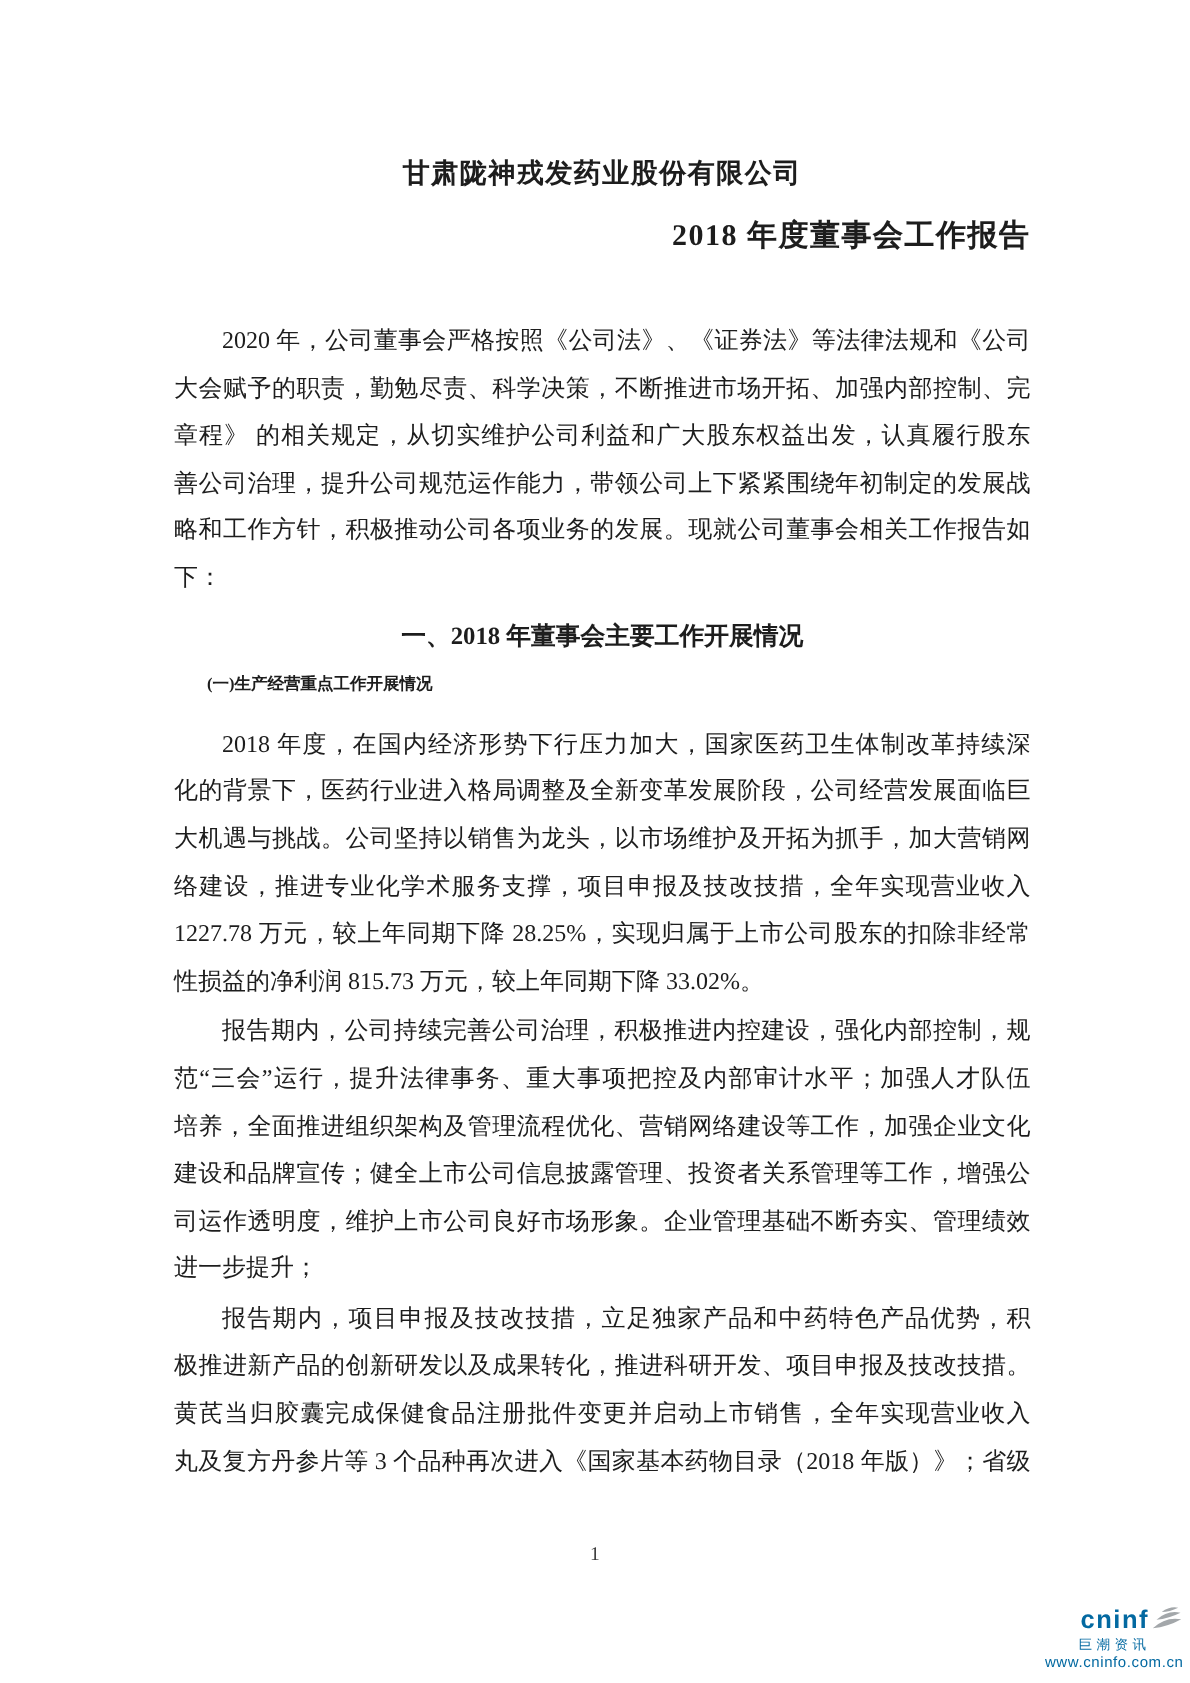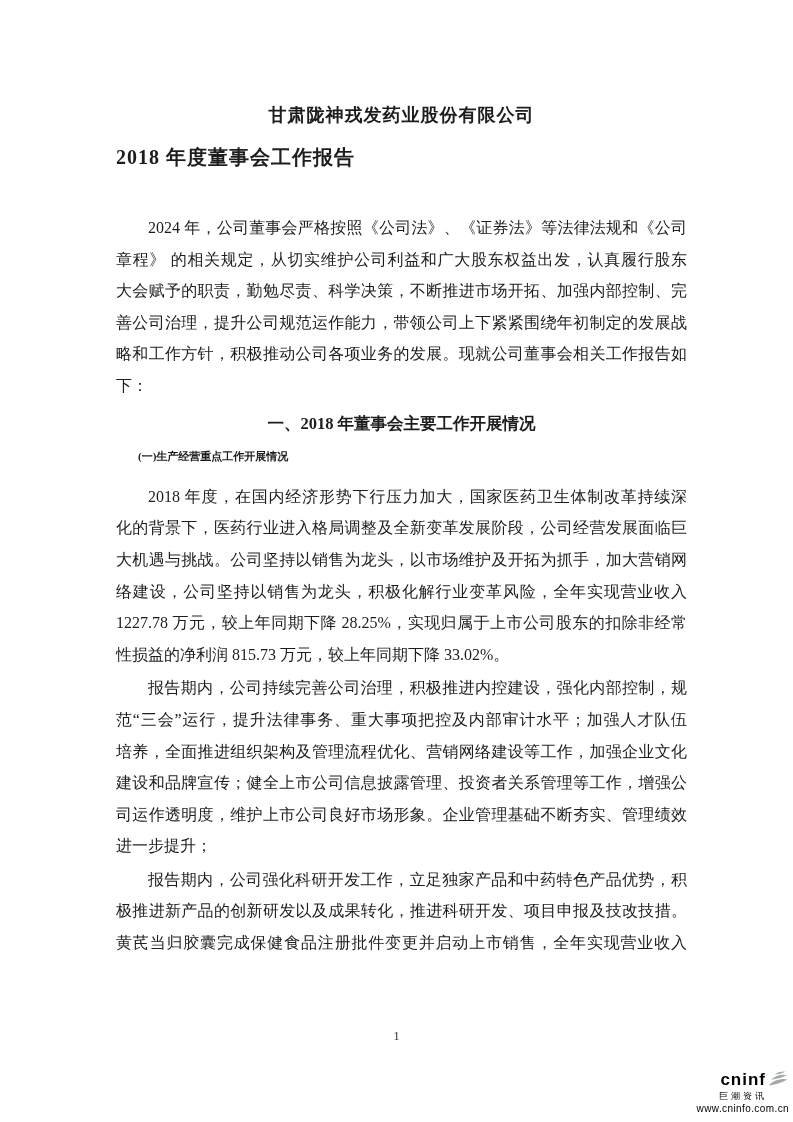--- a/index.html
+++ b/index.html
@@ -8,21 +8,21 @@
     font-family:"Liberation Serif","DejaVu Serif",serif;color:#1d1d1d;
     overflow:hidden;
   }
   .page{position:absolute;inset:0;}
   .content{position:absolute;left:116px;top:0;width:571px;}
   .title{
     text-align:center;font-weight:bold;font-size:18px;line-height:30px;
     margin-top:100px;letter-spacing:1px;
   }
   .subtitle{
-    text-align:left;font-weight:bold;font-size:20px;line-height:30px;
+    text-align:right;font-weight:bold;font-size:20px;line-height:30px;
     margin-top:12px;letter-spacing:1px;
   }
   .docbody{margin-top:40px;font-size:16px;}
   .paragraph{margin-top:0;}
   .paragraph + .paragraph{margin-top:2px;}
   .h-sub + .paragraph{margin-top:8px;}
   .line{
     line-height:31.6px;text-align:justify;text-align-last:justify;
     white-space:nowrap;
   }
@@ -34,21 +34,21 @@
   }
   .h-sub{
     font-weight:bold;font-size:11px;line-height:31.6px;text-indent:2em;
     margin-top:2px;
   }
   .page-number{
     position:absolute;left:0;top:1028px;width:793px;text-align:center;
     font-size:13px;color:#3a3a3a;
   }
   .cninfo{
-    position:absolute;right:4px;top:1070px;color:#000000;
+    position:absolute;right:4px;top:1070px;color:#0369a1;
     font-family:"Liberation Sans","DejaVu Sans",sans-serif;
   }
   .cninfo-row{
     display:flex;align-items:center;justify-content:flex-end;
     font-weight:bold;font-size:17px;letter-spacing:1px;line-height:18px;
   }
   .cninfo-icon{margin-left:1px;display:block;}
   .cninfo-cn{
     font-size:9px;letter-spacing:3px;text-align:right;padding-right:22px;
     line-height:10px;margin-top:1px;
@@ -58,49 +58,50 @@
 </head>
 <body>
 
 <div class="page">
 
   <div class="content">
     <div class="title">甘肃陇神戎发药业股份有限公司</div>
     <div class="subtitle">2018 年度董事会工作报告</div>
     <div class="docbody">
         <div class="paragraph">
-          <div class="line first">2024 年，公司董事会严格按照《公司法》、《证券法》等法律法规和《公司</div>
+          <div class="line first">2020 年，公司董事会严格按照《公司法》、《证券法》等法律法规和《公司</div>
+          <div class="line">大会赋予的职责，勤勉尽责、科学决策，不断推进市场开拓、加强内部控制、完</div>
           <div class="line">章程》 的相关规定，从切实维护公司利益和广大股东权益出发，认真履行股东</div>
-          <div class="line">大会赋予的职责，勤勉尽责、科学决策，不断推进市场开拓、加强内部控制、完</div>
           <div class="line">善公司治理，提升公司规范运作能力，带领公司上下紧紧围绕年初制定的发展战</div>
           <div class="line">略和工作方针，积极推动公司各项业务的发展。现就公司董事会相关工作报告如</div>
           <div class="line last">下：</div>
         </div>
         <div class="h-center">一、2018 年董事会主要工作开展情况</div>
         <div class="h-sub">(一)生产经营重点工作开展情况</div>
         <div class="paragraph">
           <div class="line first">2018 年度，在国内经济形势下行压力加大，国家医药卫生体制改革持续深</div>
           <div class="line">化的背景下，医药行业进入格局调整及全新变革发展阶段，公司经营发展面临巨</div>
           <div class="line">大机遇与挑战。公司坚持以销售为龙头，以市场维护及开拓为抓手，加大营销网</div>
-          <div class="line">络建设，公司坚持以销售为龙头，积极化解行业变革风险，全年实现营业收入</div>
+          <div class="line">络建设，推进专业化学术服务支撑，项目申报及技改技措，全年实现营业收入</div>
           <div class="line">1227.78 万元，较上年同期下降 28.25%，实现归属于上市公司股东的扣除非经常</div>
           <div class="line last">性损益的净利润 815.73 万元，较上年同期下降 33.02%。</div>
         </div>
         <div class="paragraph">
           <div class="line first">报告期内，公司持续完善公司治理，积极推进内控建设，强化内部控制，规</div>
           <div class="line">范“三会”运行，提升法律事务、重大事项把控及内部审计水平；加强人才队伍</div>
           <div class="line">培养，全面推进组织架构及管理流程优化、营销网络建设等工作，加强企业文化</div>
           <div class="line">建设和品牌宣传；健全上市公司信息披露管理、投资者关系管理等工作，增强公</div>
           <div class="line">司运作透明度，维护上市公司良好市场形象。企业管理基础不断夯实、管理绩效</div>
           <div class="line last">进一步提升；</div>
         </div>
         <div class="paragraph">
-          <div class="line first">报告期内，公司强化科研开发工作，立足独家产品和中药特色产品优势，积</div>
+          <div class="line first">报告期内，项目申报及技改技措，立足独家产品和中药特色产品优势，积</div>
           <div class="line">极推进新产品的创新研发以及成果转化，推进科研开发、项目申报及技改技措。</div>
           <div class="line">黄芪当归胶囊完成保健食品注册批件变更并启动上市销售，全年实现营业收入</div>
+          <div class="line">丸及复方丹参片等 3 个品种再次进入《国家基本药物目录（2018 年版）》；省级</div>
         </div>
       </div>
   </div>
 
   <div class="page-number">1</div>
 
   <div class="cninfo">
     <div class="cninfo-row">
       <span>cninf</span>
       <svg class="cninfo-icon" width="22" height="20" viewBox="0 0 22 20" aria-hidden="true">

